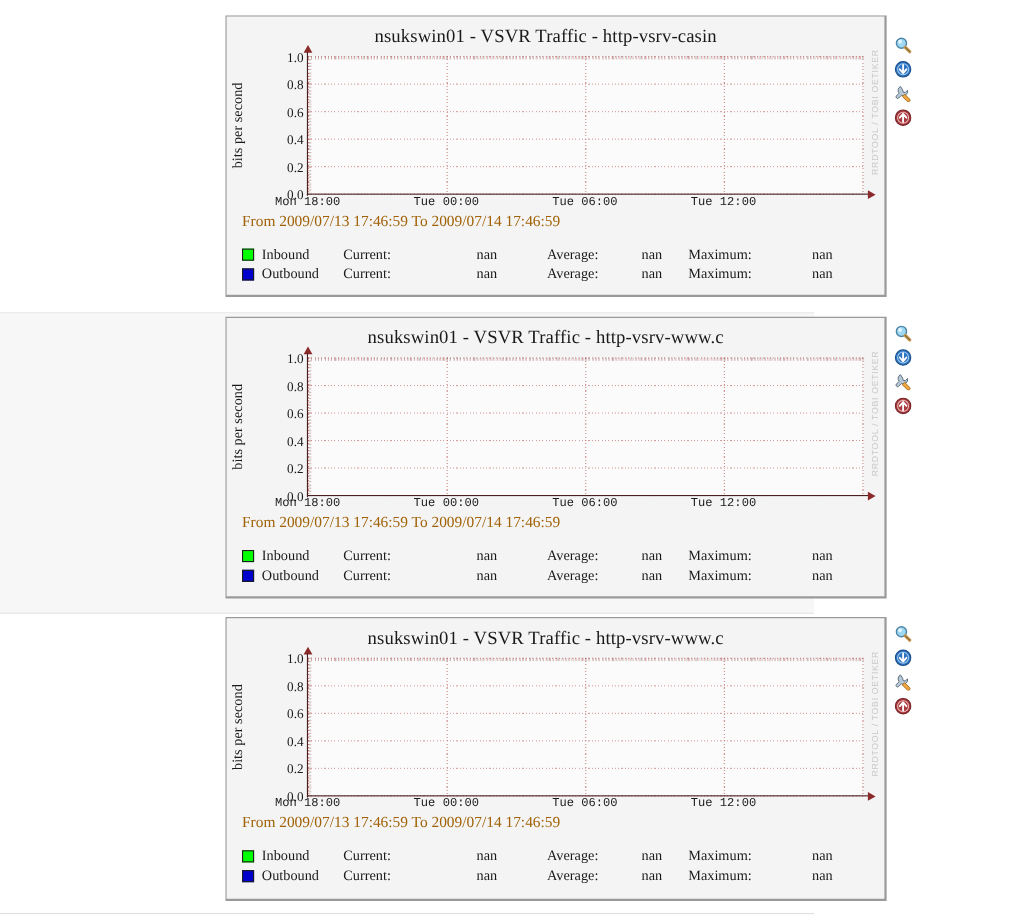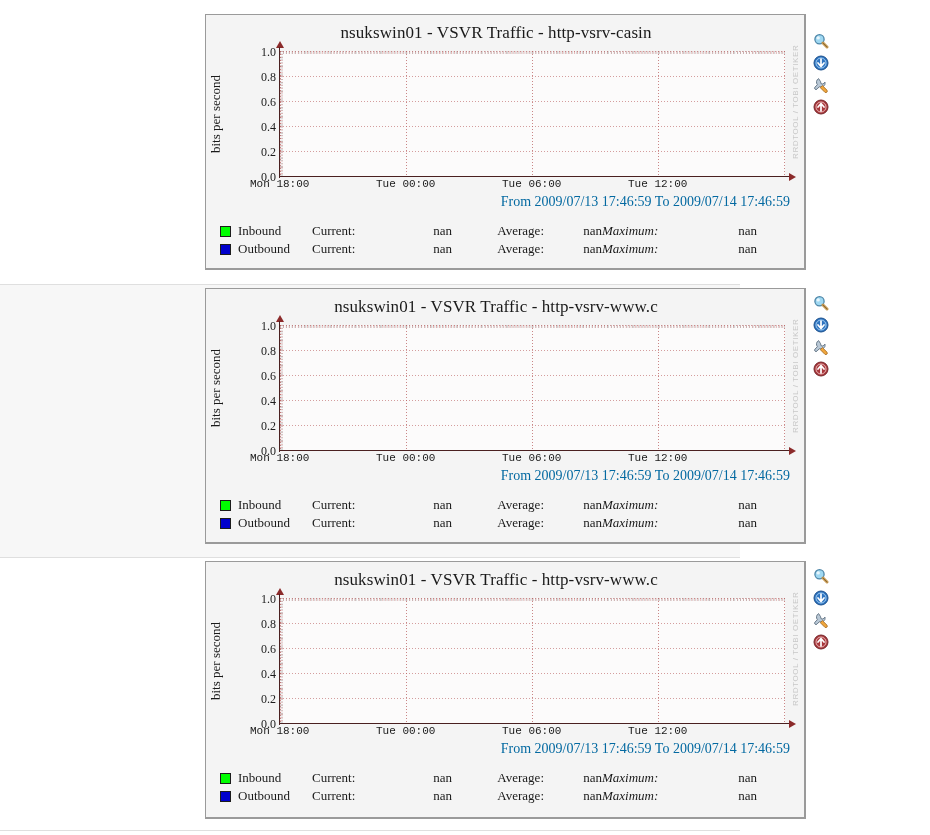--- a/index.html
+++ b/index.html
@@ -186,25 +186,25 @@
   .xtick {
     position: absolute;
     top: 163px;
     font-family: "Liberation Mono", monospace;
     font-size: 11px;
     color: #1a1a1a;
     white-space: nowrap;
   }
 
   .range-text {
-    position: absolute; left: 4px; top: 179px; width: 580px;
-    text-align: right;
+    position: absolute; left: 14px; top: 179px; width: 580px;
+    text-align: left;
     font-family: "Liberation Serif", serif;
     font-size: 14px;
-    color: #0369a1;
+    color: #a16207;
   }
 
   
   .legend {
     position: absolute;
     left: 14px; top: 207px;
     font-family: "Liberation Serif", serif;
     font-size: 13px;
     color: #1a1a1a;
   }
@@ -214,21 +214,21 @@
     width: 9px; height: 9px;
     border: 1px solid #1c1c1c;
     margin-right: 7px;
     flex: none;
   }
   .lg-name   { width: 74px; flex: none; }
   .lg-k1     { width: 82px; flex: none; }
   .lg-v1     { width: 58px; flex: none; text-align: right; }
   .lg-k2     { width: 92px; flex: none; text-align: right;}
   .lg-v2     { width: 58px; flex: none; text-align: right; }
-  .lg-k3     { width: 105px; flex: none; text-align: left; font-style: italic;}
+  .lg-k3     { width: 105px; flex: none; text-align: center;}
   .lg-v3     { width: 50px; flex: none; text-align: right; }
 
   
   .icon-col {
     position: absolute;
     left: 813px; top: 22px;
     width: 24px;
   }
   .row-1 .icon-col { top: 10px; }
   .row-2 .icon-col { top: 10px; }

